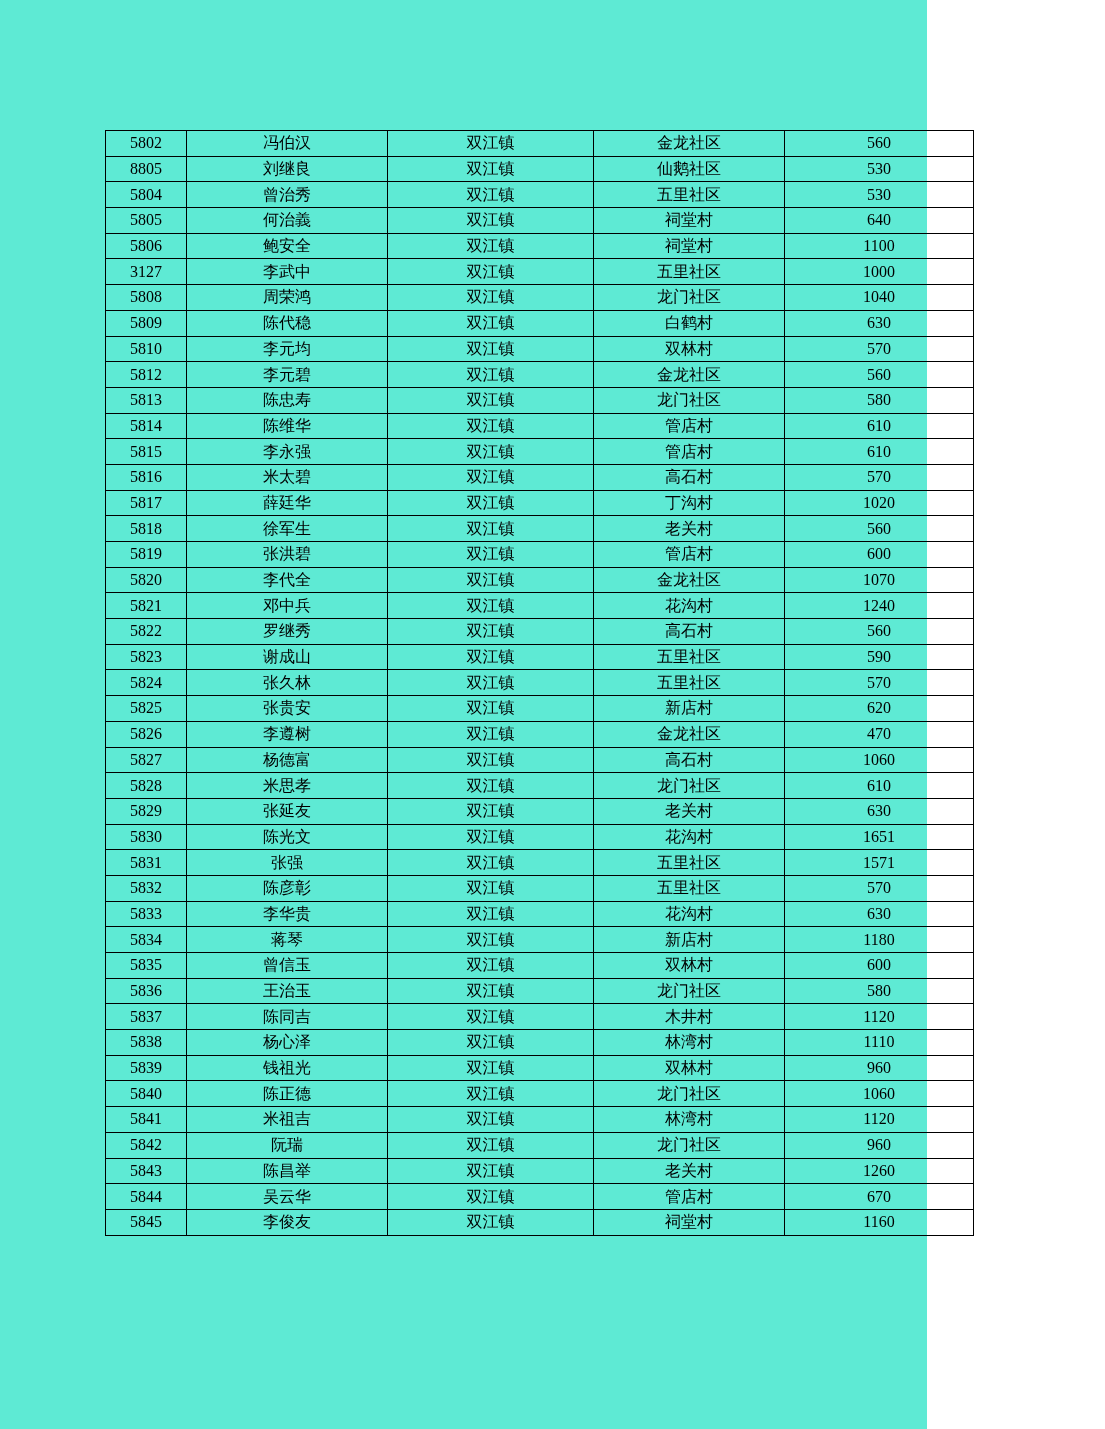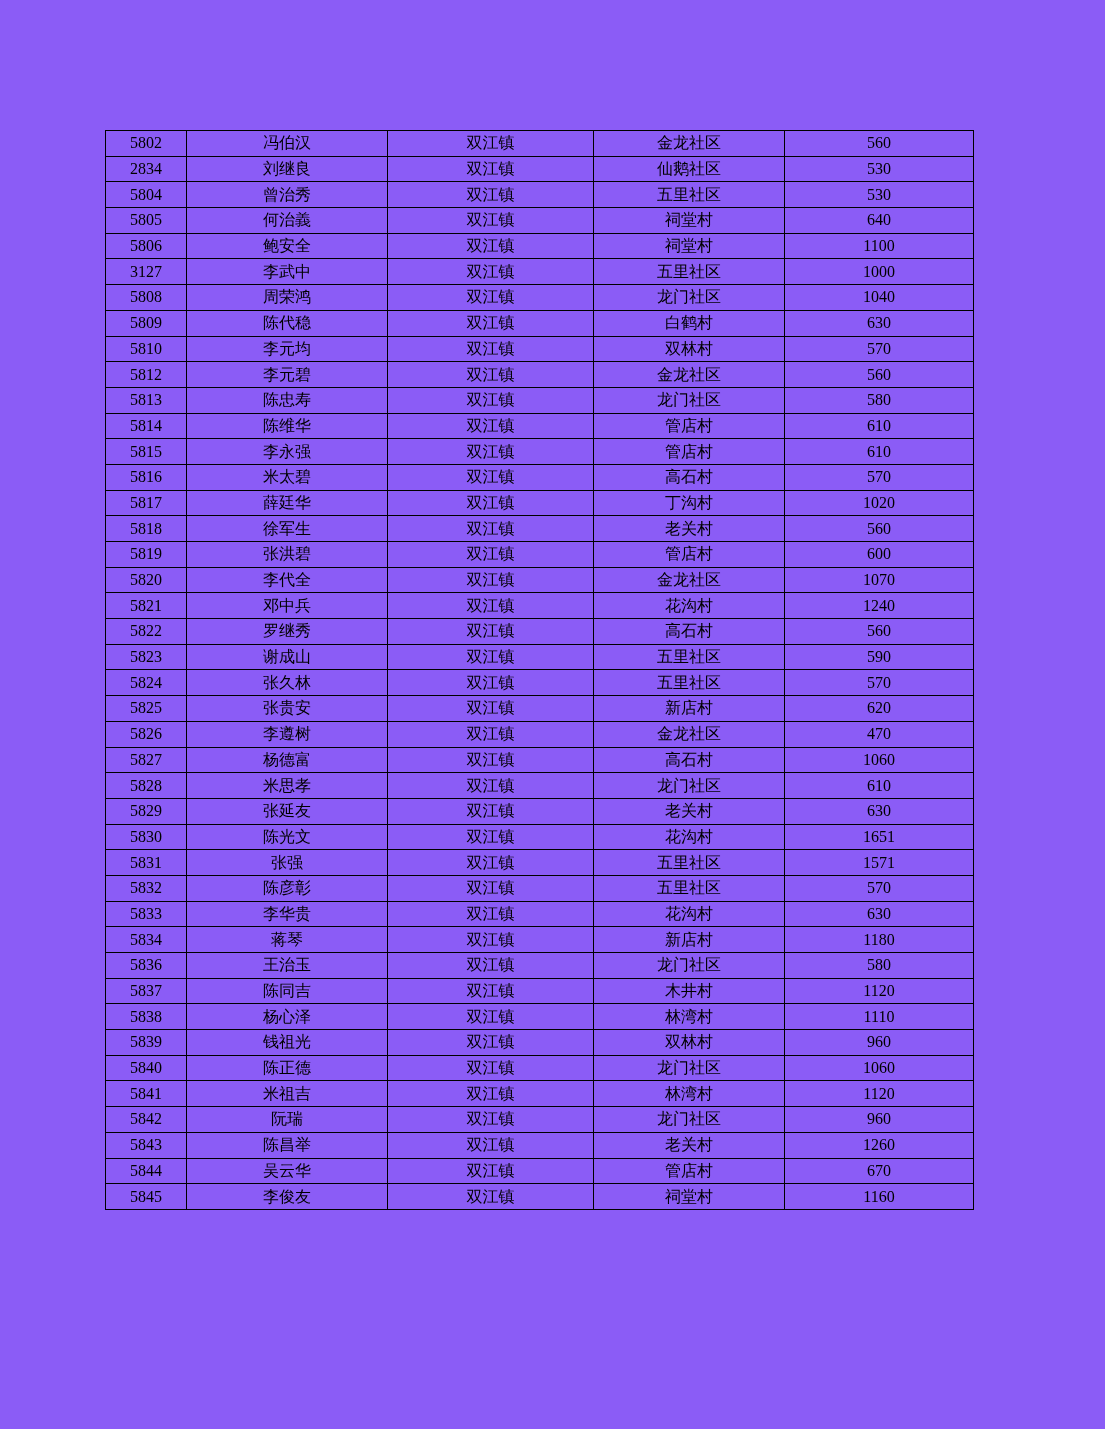--- a/index.html
+++ b/index.html
@@ -10,23 +10,23 @@
   body {
     width: 1105px;
     height: 1429px;
     position: relative;
     font-family: "Liberation Serif", "DejaVu Serif", serif;
     color: #000000;
   }
   .page {
     position: absolute;
     top: 0; left: 0;
-    width: 1105px;
+    width: 927px;
     height: 1429px;
-    background: #8b5cf6;
+    background: #5eead4;
   }
   table.roster {
     position: absolute;
     top: 130px;
     left: 105px;
     width: 863px;
     border-collapse: collapse;
     table-layout: fixed;
   }
   table.roster td {
@@ -53,21 +53,21 @@
   <table class="roster">
     <tbody id="table-body">
         <tr>
           <td class="col0">5802</td>
           <td class="col1">冯伯汉</td>
           <td class="col2">双江镇</td>
           <td class="col3">金龙社区</td>
           <td class="col4">560</td>
         </tr>
         <tr>
-          <td class="col0">2834</td>
+          <td class="col0">8805</td>
           <td class="col1">刘继良</td>
           <td class="col2">双江镇</td>
           <td class="col3">仙鹅社区</td>
           <td class="col4">530</td>
         </tr>
         <tr>
           <td class="col0">5804</td>
           <td class="col1">曾治秀</td>
           <td class="col2">双江镇</td>
           <td class="col3">五里社区</td>
@@ -268,20 +268,27 @@
           <td class="col2">双江镇</td>
           <td class="col3">花沟村</td>
           <td class="col4">630</td>
         </tr>
         <tr>
           <td class="col0">5834</td>
           <td class="col1">蒋琴</td>
           <td class="col2">双江镇</td>
           <td class="col3">新店村</td>
           <td class="col4">1180</td>
+        </tr>
+        <tr>
+          <td class="col0">5835</td>
+          <td class="col1">曾信玉</td>
+          <td class="col2">双江镇</td>
+          <td class="col3">双林村</td>
+          <td class="col4">600</td>
         </tr>
         <tr>
           <td class="col0">5836</td>
           <td class="col1">王治玉</td>
           <td class="col2">双江镇</td>
           <td class="col3">龙门社区</td>
           <td class="col4">580</td>
         </tr>
         <tr>
           <td class="col0">5837</td>

